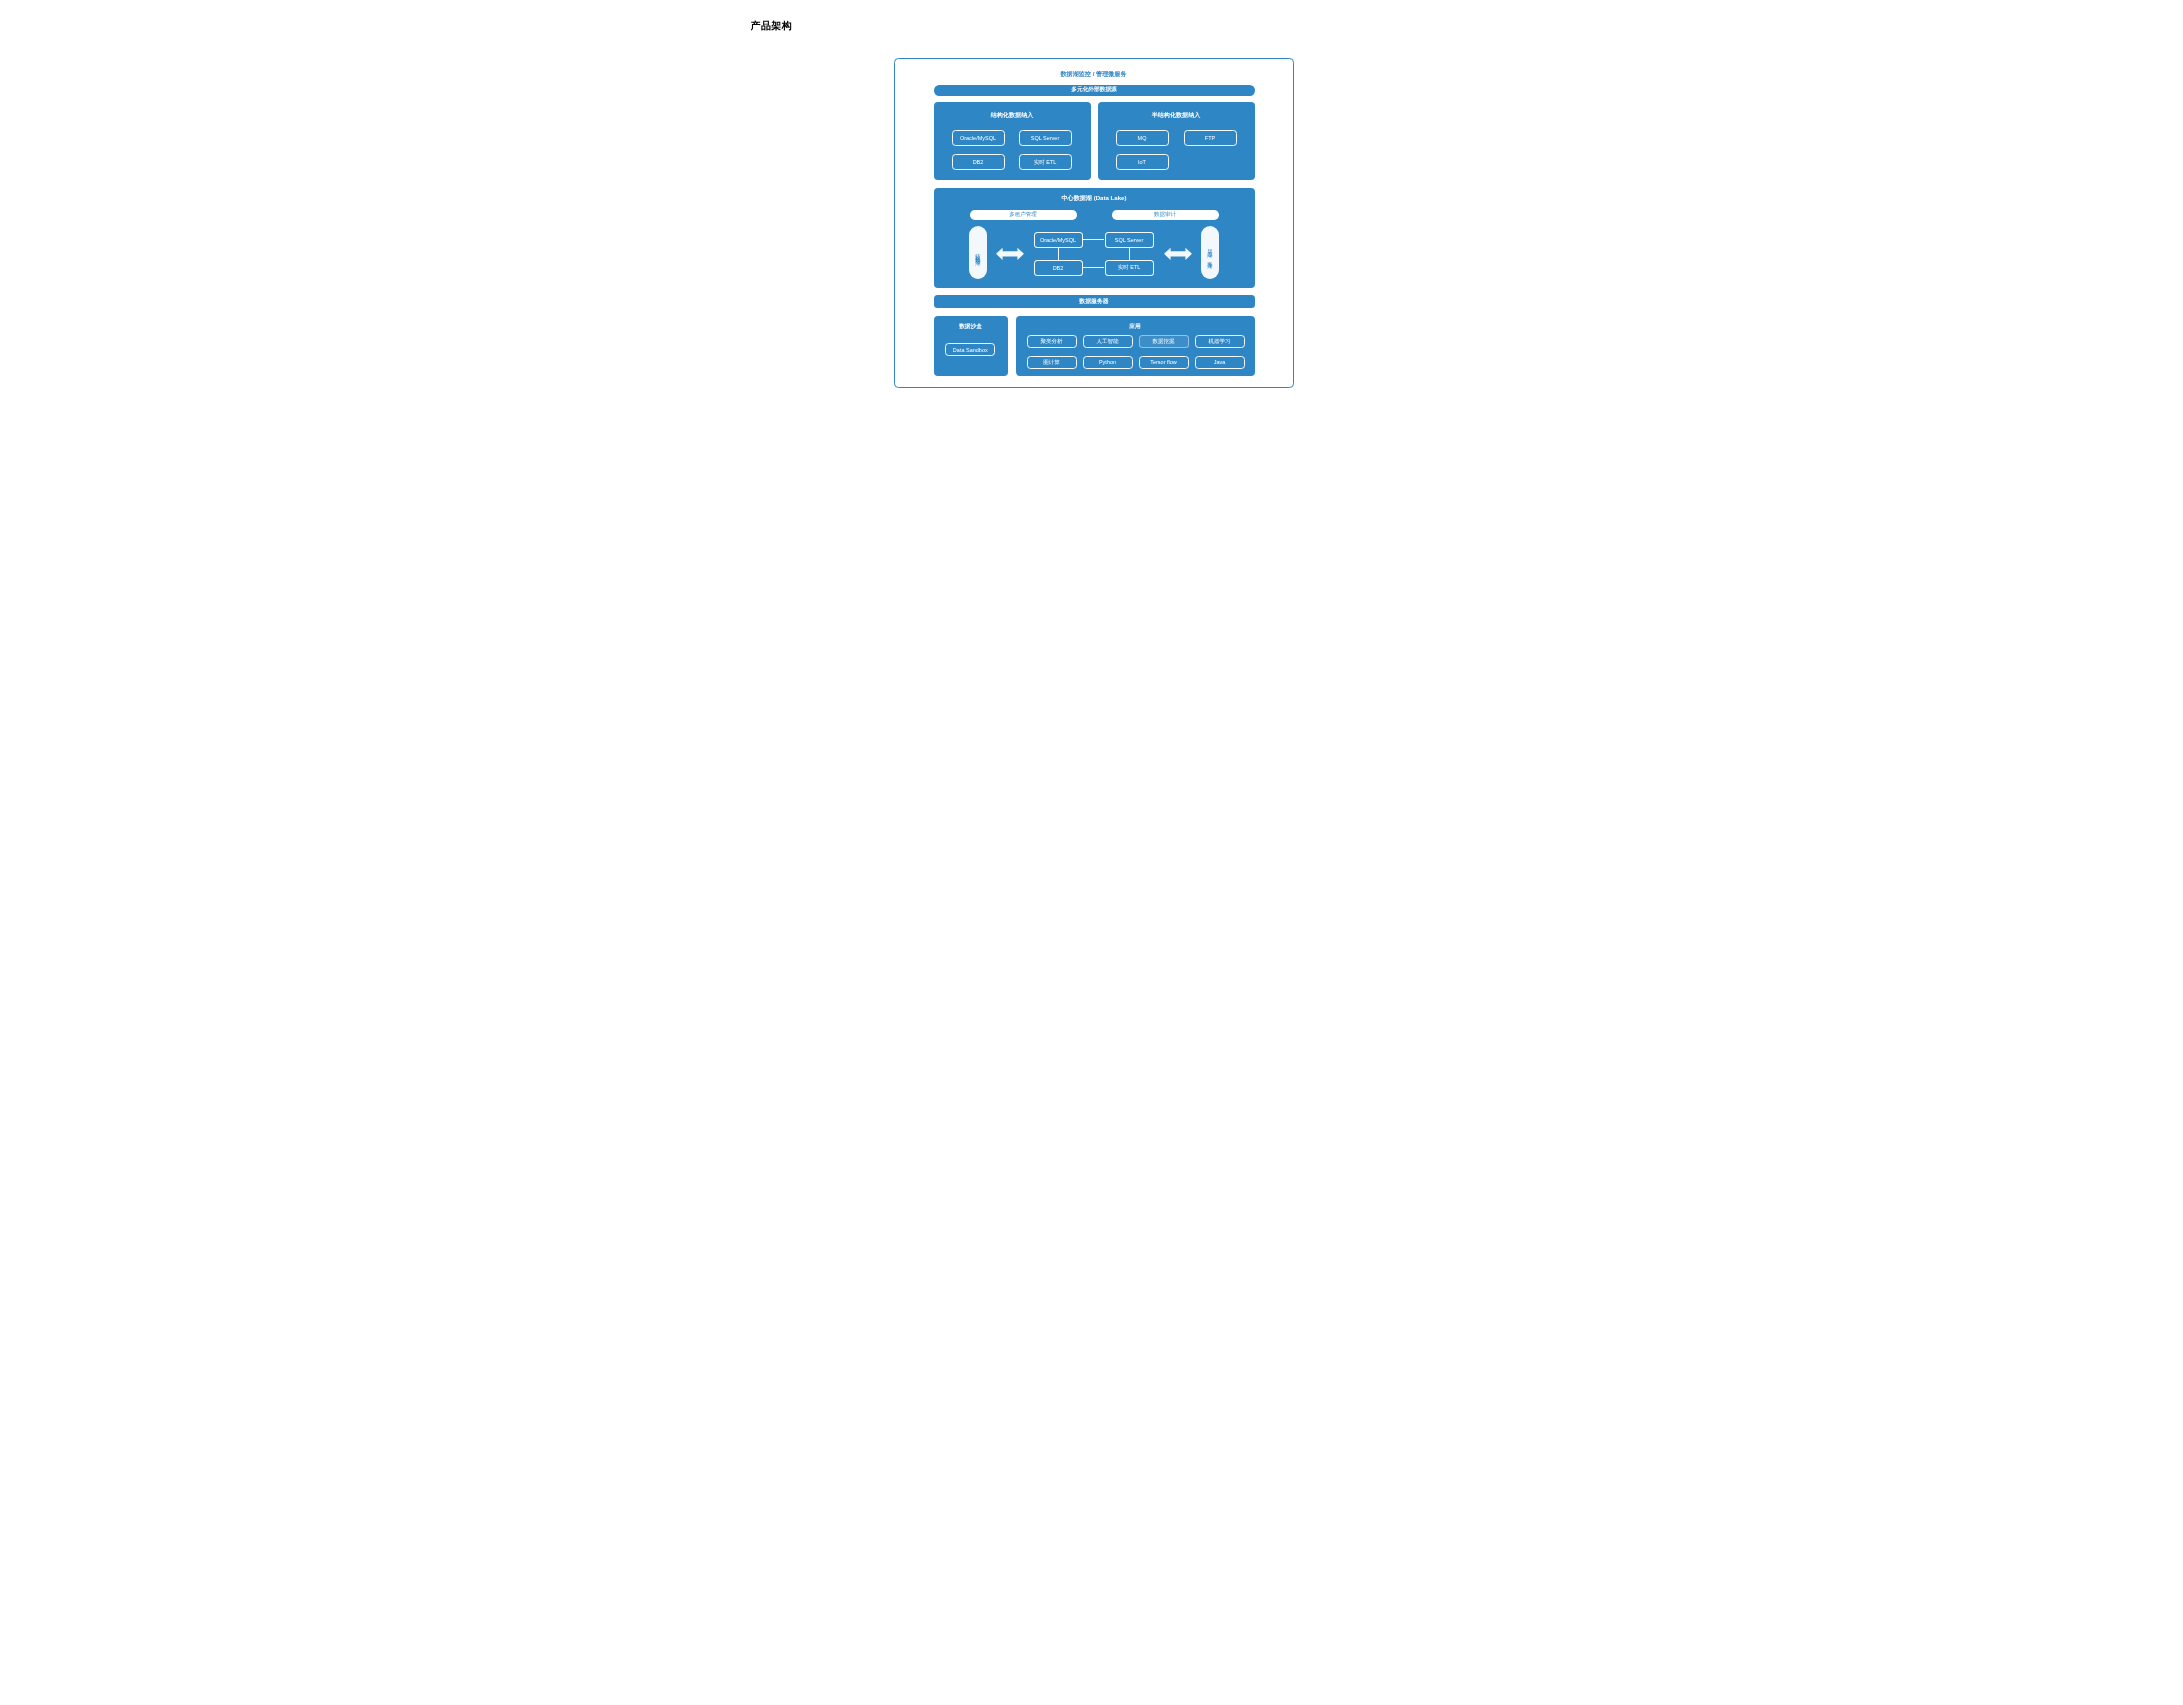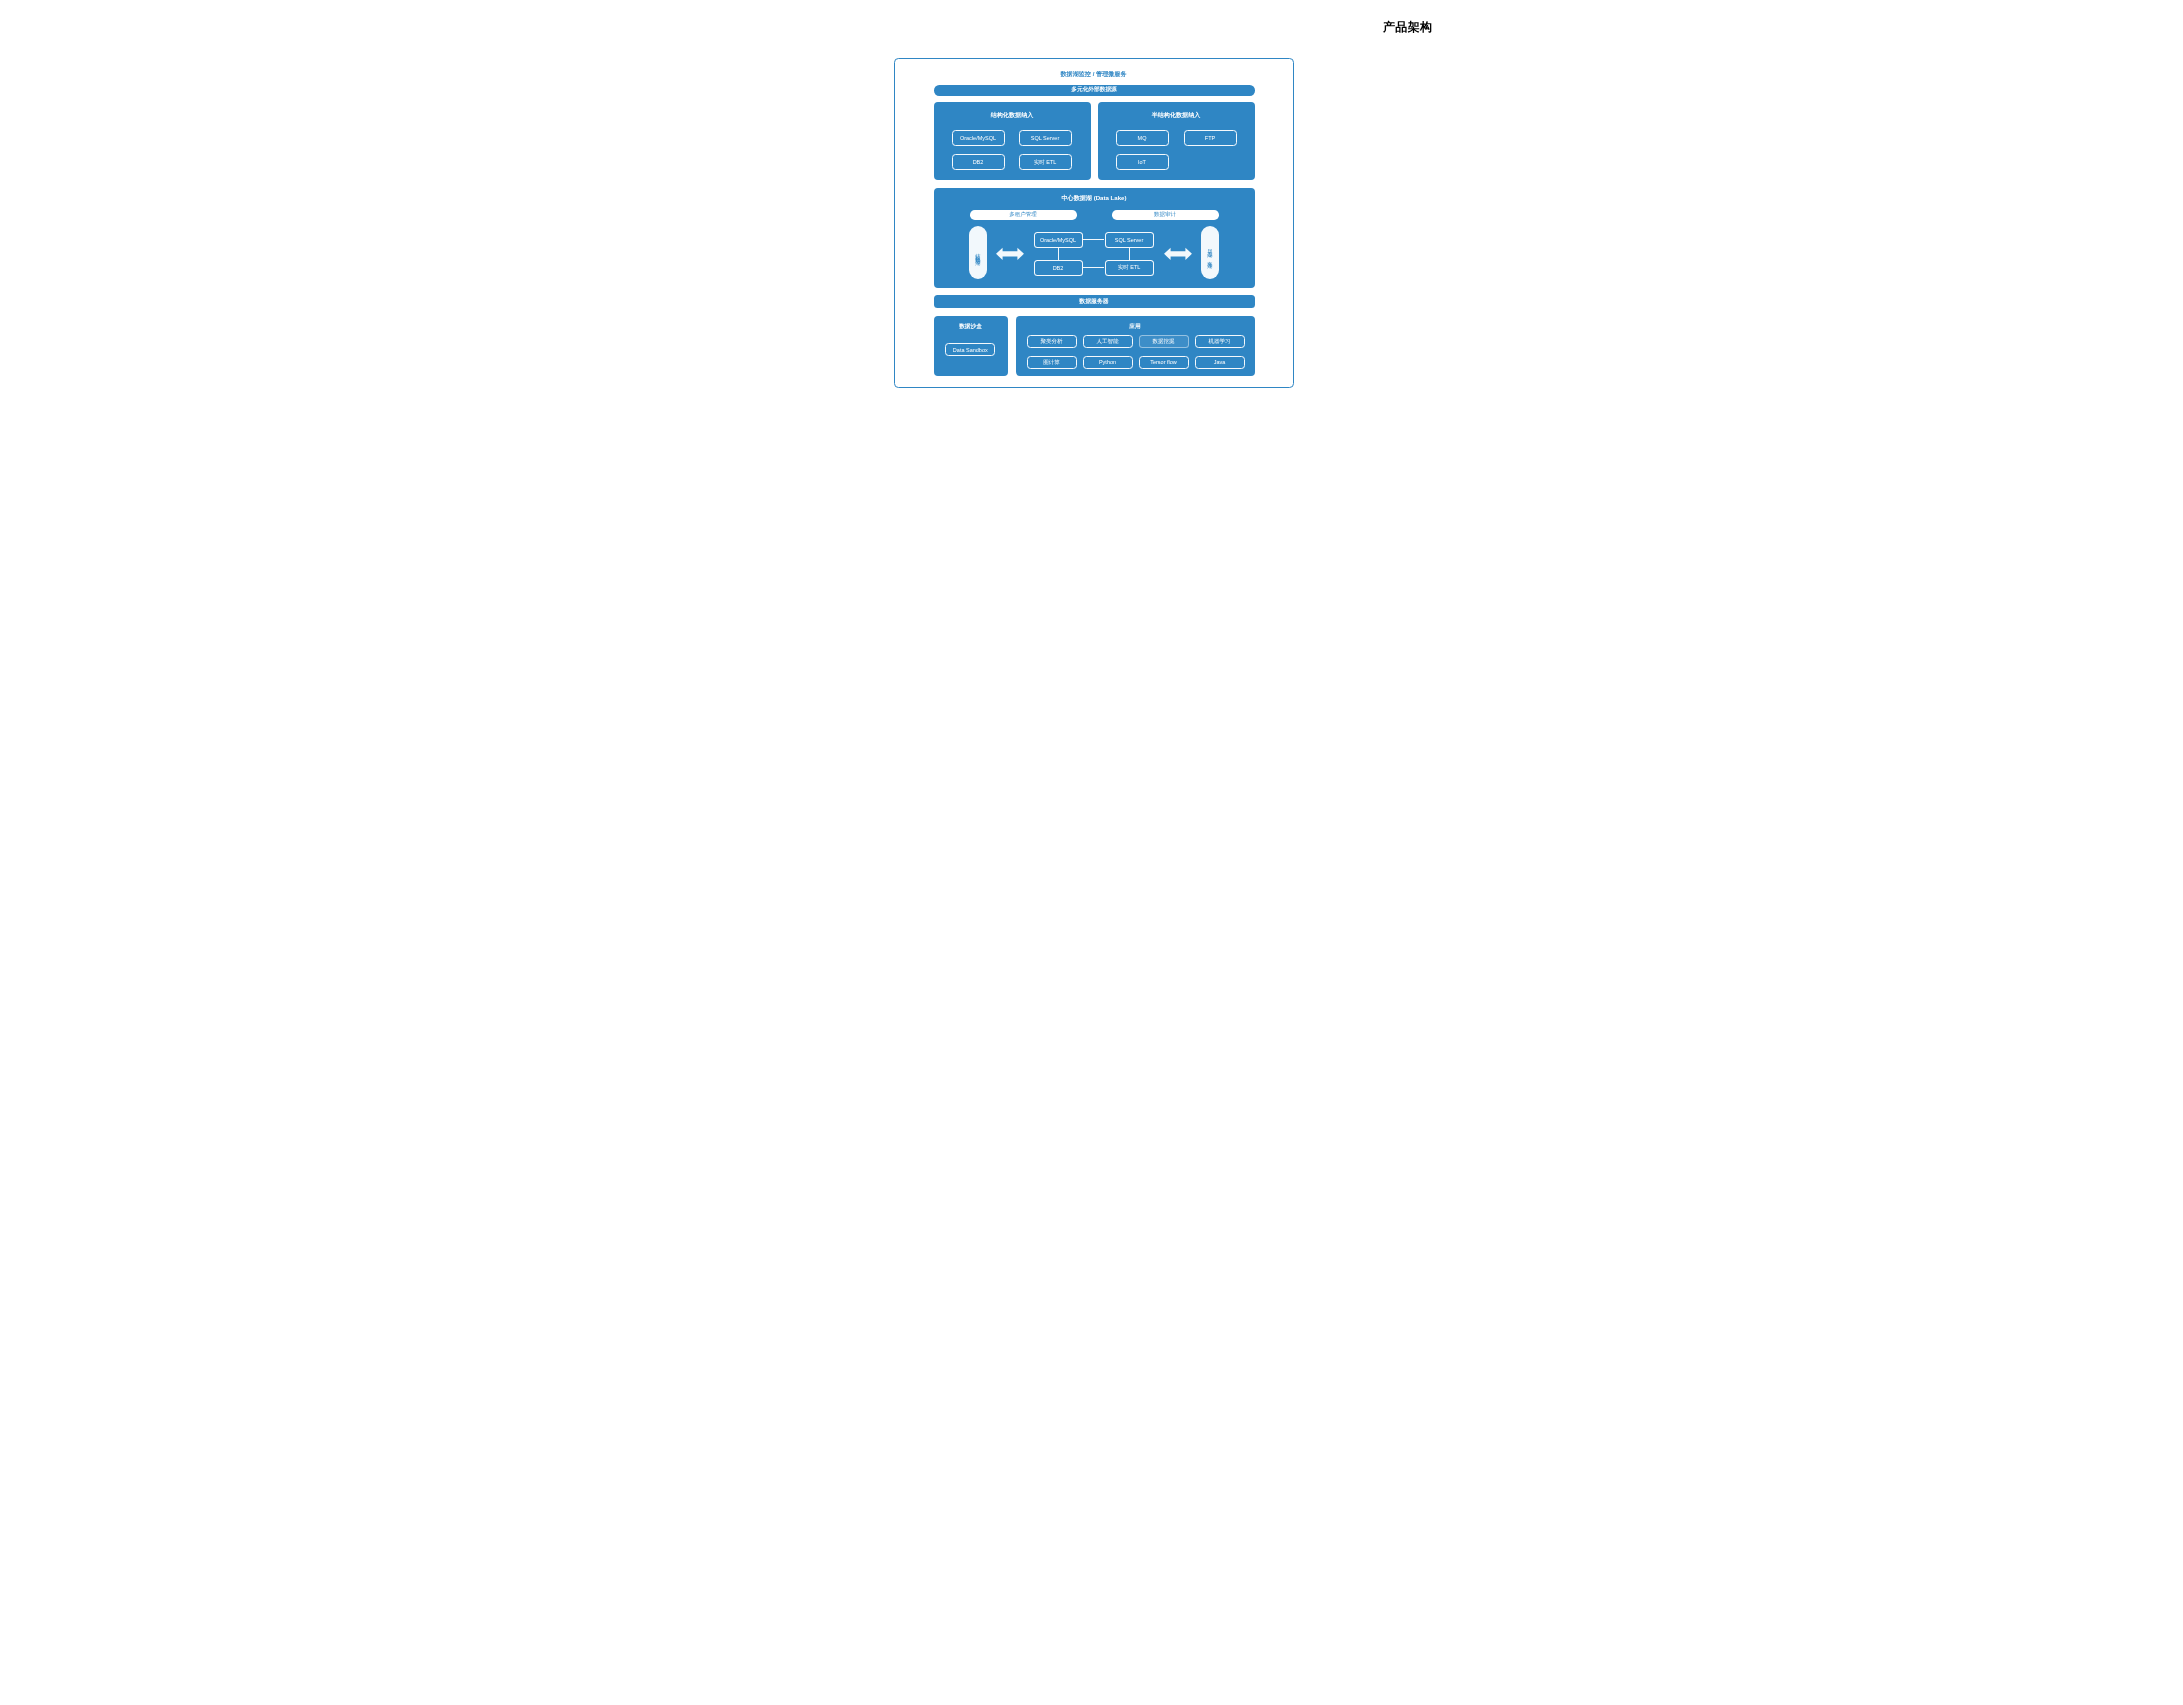--- a/index.html
+++ b/index.html
@@ -1,19 +1,19 @@
 <!DOCTYPE html>
 <html style="font-size:7px"><head>
 <meta charset="utf-8">
 <style>
   html,body{margin:0;padding:0;background:#ffffff;}
   body{font-family:"Liberation Sans","DejaVu Sans",sans-serif;}
   .canvas{position:relative;width:682px;height:417px;margin:0 auto;background:#ffffff;overflow:hidden;}
-  .page-title{position:absolute;left:0;top:19px;width:100%;text-align:right;
-    font-size:12px;font-weight:bold;color:#000;letter-spacing:0.4px;}
+  .page-title{position:absolute;left:0;top:19px;width:100%;text-align:left;
+    font-size:10px;font-weight:bold;color:#000;letter-spacing:0.4px;}
   .frame{position:absolute;left:143px;top:58px;width:398px;height:328px;
     border:0.9px solid #2F86C4;border-radius:4.4px;background:#fff;}
   .subtitle{position:absolute;left:0;top:11px;width:100%;text-align:center;
     font-size:6.1px;font-weight:bold;color:#2F86C4;}
   .bar{position:absolute;background:#2F86C4;color:#fff;font-weight:bold;
     display:flex;align-items:center;justify-content:center;}
   .top-bar{left:39px;top:26px;width:321px;height:10.5px;border-radius:5.2px;font-size:5.7px;}
   .server-bar{left:39px;top:236px;width:321px;height:13px;border-radius:3.5px;font-size:5.9px;}
   .section-box{position:absolute;background:#2F86C4;border-radius:3.9px;color:#fff;}
   .section-title{position:absolute;left:0;width:100%;text-align:center;

